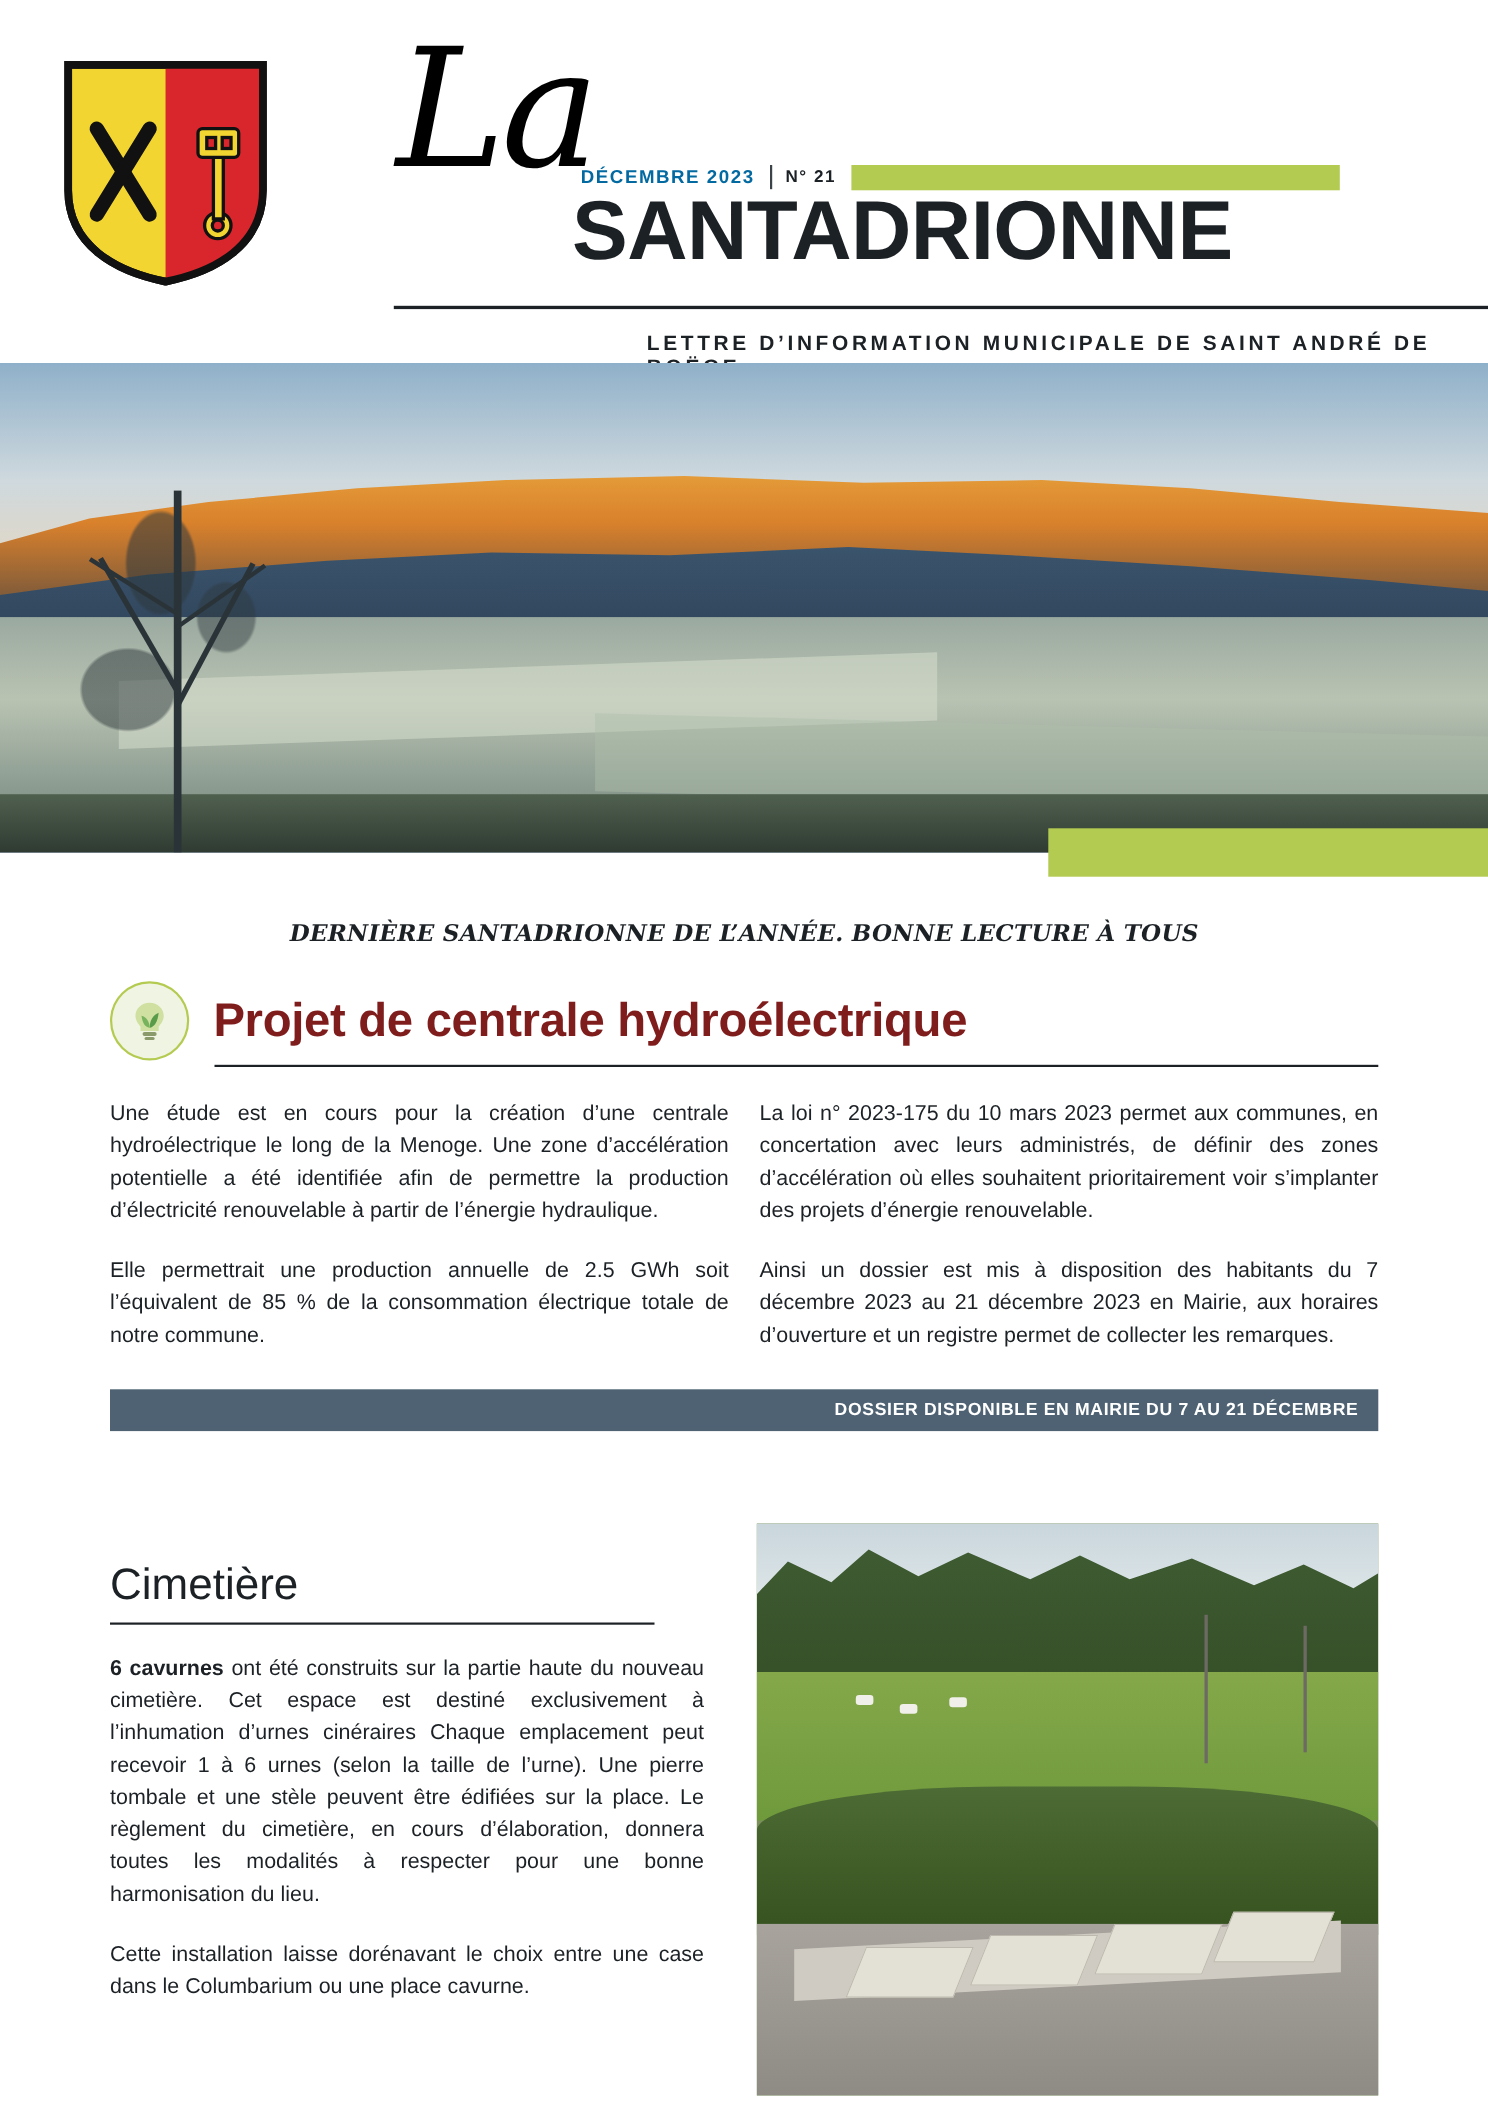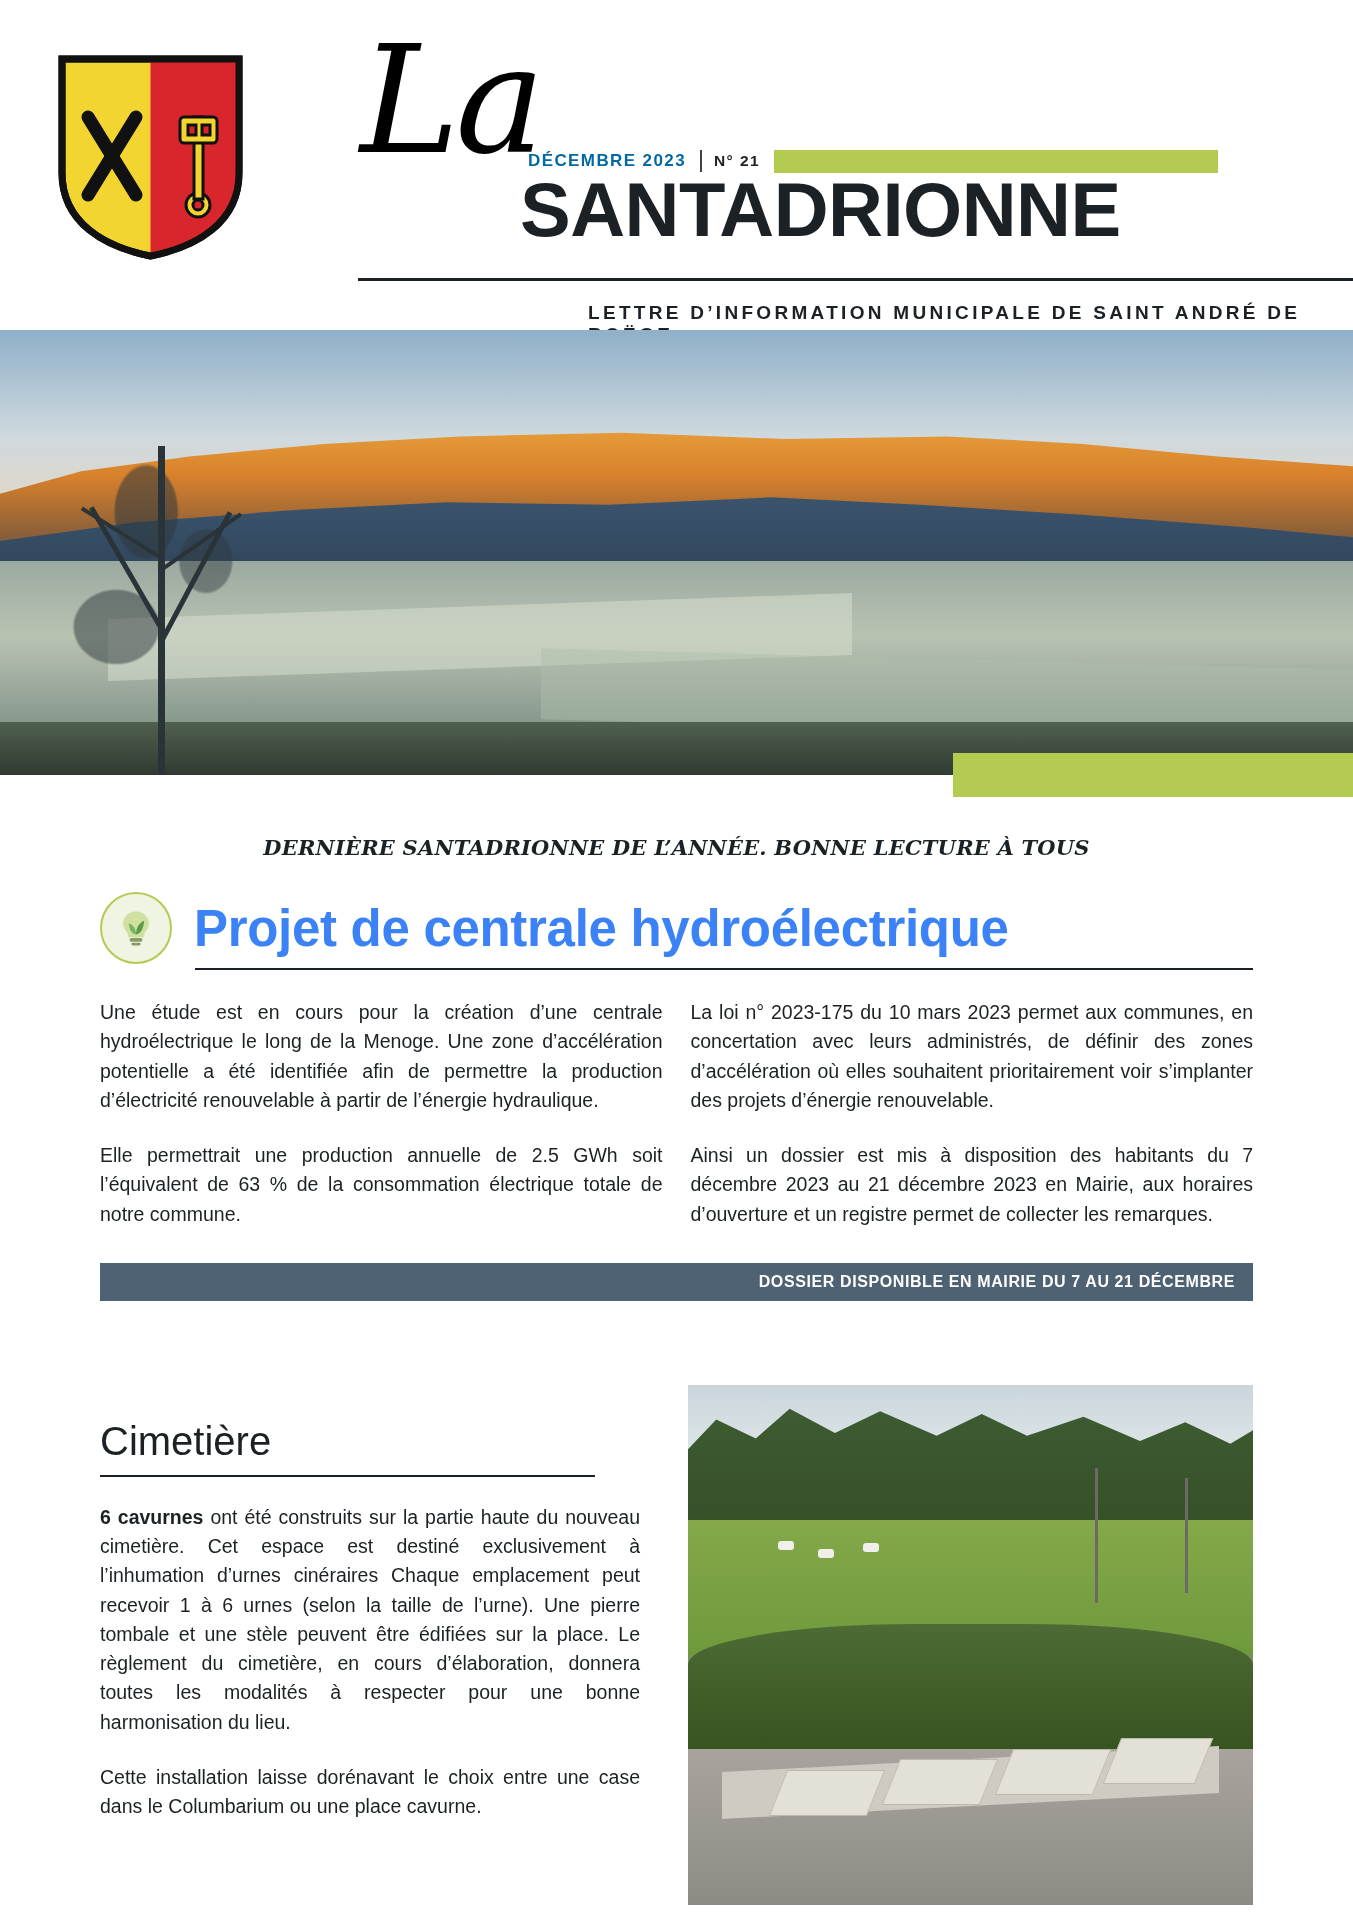--- a/index.html
+++ b/index.html
@@ -224,23 +224,23 @@
     flex: 0 0 72px;
     border: 2px solid #b4cb51;
     border-radius: 50%;
     background: #f0f4e2;
     display: flex;
     align-items: center;
     justify-content: center;
     margin-right: 22px;
   }
   .section-title {
-    font-size: 51px;
+    font-size: 43px;
     font-weight: 700;
-    color: #3b82f6;
+    color: #7f1d1d;
     letter-spacing: -0.3px;
     line-height: 1;
   }
   .section-rule {
     position: absolute;
     left: 95px;
     right: 0;
     bottom: -6px;
     height: 2px;
     background: #1c2126;
@@ -435,21 +435,21 @@
         <path d="M24 31c0-7-4-11-8-12 1 7 3 11 8 12z" fill="#76b35c"></path>
       </svg>
     </div>
     <div class="section-title">Projet de centrale hydroélectrique</div>
     <div class="section-rule"></div>
   </div>
 
   <div class="two-col">
     <div class="col">
       <p>Une étude est en cours pour la création d’une centrale hydroélectrique le long de la Menoge. Une zone d’accélération potentielle a été identifiée afin de permettre la production d’électricité renouvelable à partir de l’énergie hydraulique.</p>
-      <p>Elle permettrait une production annuelle de 2.5 GWh soit l’équivalent de 63 % de la consommation électrique totale de notre commune.</p>
+      <p>Elle permettrait une production annuelle de 2.5 GWh soit l’équivalent de 85 % de la consommation électrique totale de notre commune.</p>
     </div>
     <div class="col">
       <p>La loi n° 2023-175 du 10 mars 2023 permet aux communes, en concertation avec leurs administrés, de définir des zones d’accélération où elles souhaitent prioritairement voir s’implanter des projets d’énergie renouvelable.</p>
       <p>Ainsi un dossier est mis à disposition des habitants du 7 décembre 2023 au 21 décembre 2023 en Mairie, aux horaires d’ouverture et un registre permet de collecter les remarques.</p>
     </div>
   </div>
 
   <div class="banner">
     <span>DOSSIER DISPONIBLE EN MAIRIE DU 7 AU 21 DÉCEMBRE</span>
   </div>

